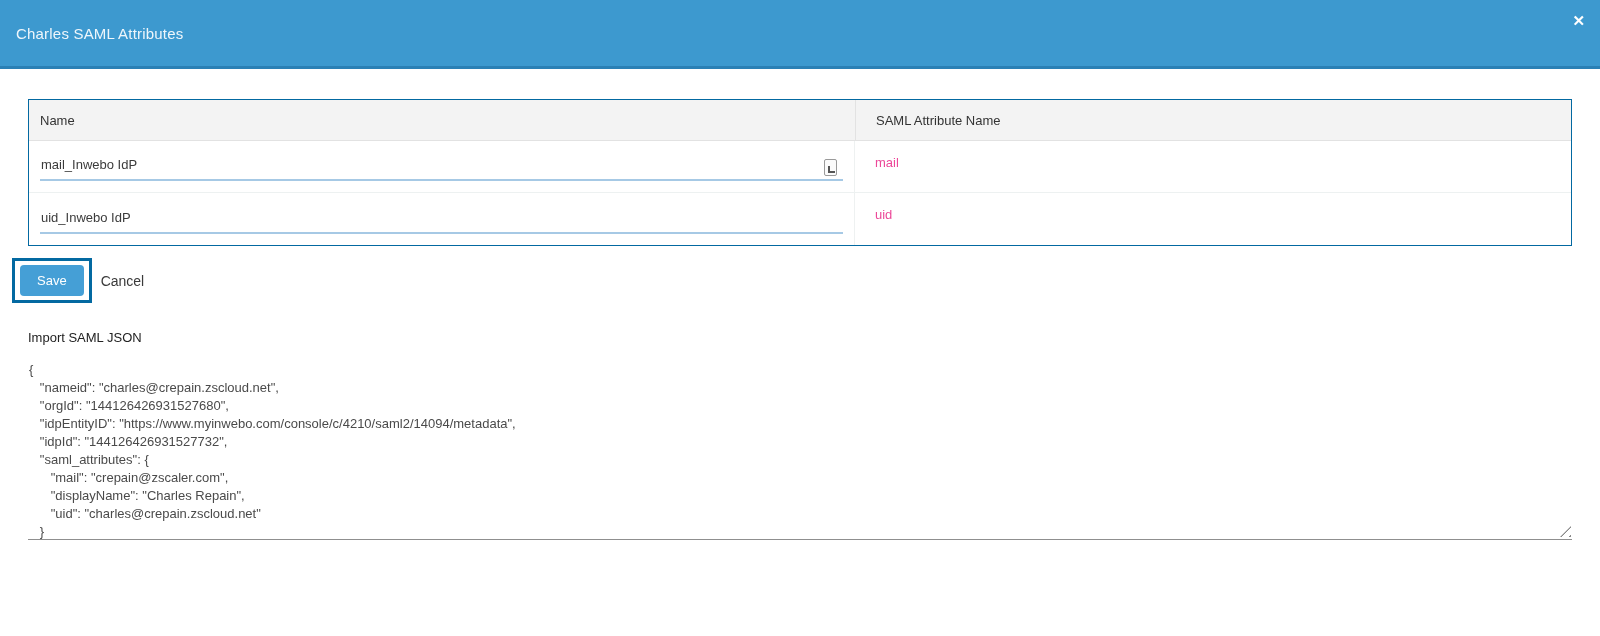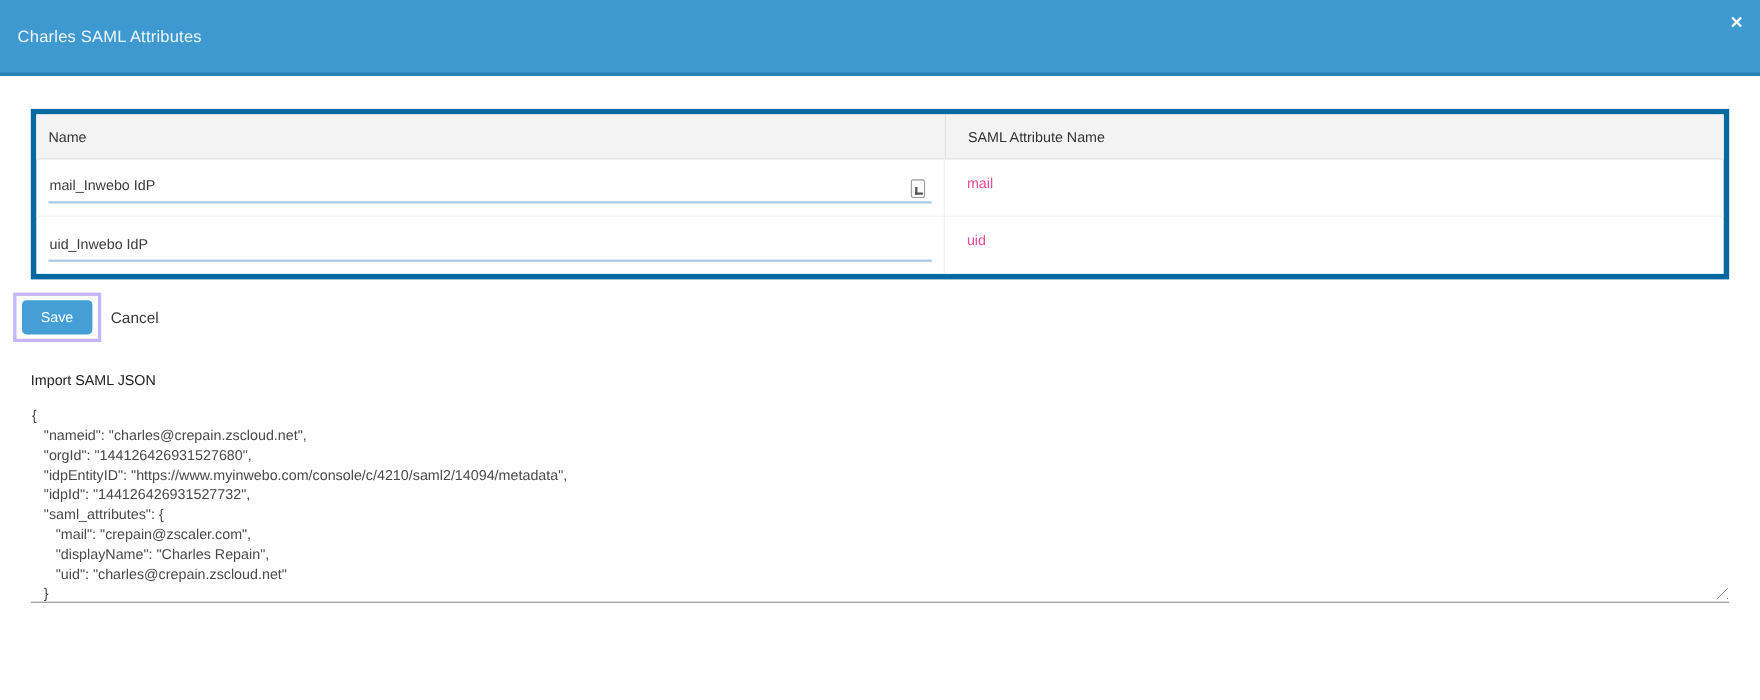--- a/index.html
+++ b/index.html
@@ -16,21 +16,21 @@
   }
   .modal-title { color:#eef6fb; font-size:15px; letter-spacing:.2px; }
   .close-btn {
     position:absolute; top:13px; right:15px; color:#ffffff;
     font-size:15px; font-weight:bold; cursor:pointer; line-height:1;
   }
 
   .content { margin:0 28px; }
 
   
-  .attr-table { margin-top:30px; border:5px solid #0369a1; }
+  .attr-table { margin-top:30px; border:1px solid #0369a1; }
   .t-head {
     display:grid; grid-template-columns:826px 1fr;
     background:#f3f3f3; height:41px; border-bottom:1px solid #e2e2e2;
     font-size:13px; color:#333333;
   }
   .t-head .th { display:flex; align-items:center; padding-left:11px; }
   .t-head .th.second { padding-left:20px; border-left:1px solid #e2e2e2; }
 
   .t-row {
     display:grid; grid-template-columns:826px 1fr;
@@ -58,21 +58,21 @@
   }
 
   .cell-attr {
     padding-left:20px; font-size:13px; color:#ec4899;
     display:flex; align-items:center; padding-bottom:9px;
   }
 
   
   .actions-row { margin-top:12px; display:flex; align-items:center; }
   .red-annotation {
-    border:3px solid #c4b5fd; padding:4px 5px; margin-left:-16px;
+    border:3px solid #0369a1; padding:4px 5px; margin-left:-16px;
     display:inline-block; background:transparent;
   }
   .save-btn {
     background:#459fd6; color:#ffffff; font-size:13px;
     font-family:"Liberation Sans", sans-serif;
     padding:8px 17px; border:none; border-radius:4px; cursor:pointer;
   }
   .cancel-link { margin-left:9px; font-size:14px; color:#3a3a3a; cursor:pointer; }
 
   

